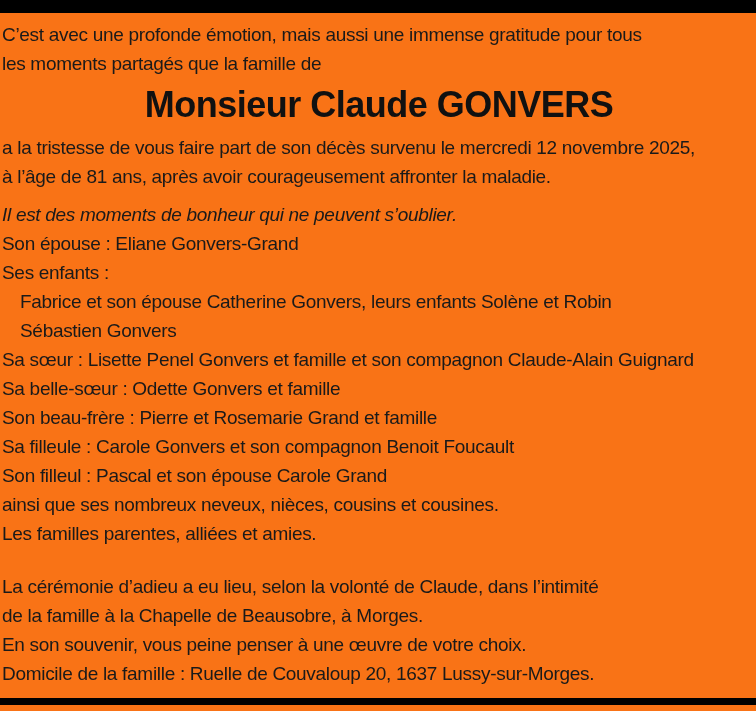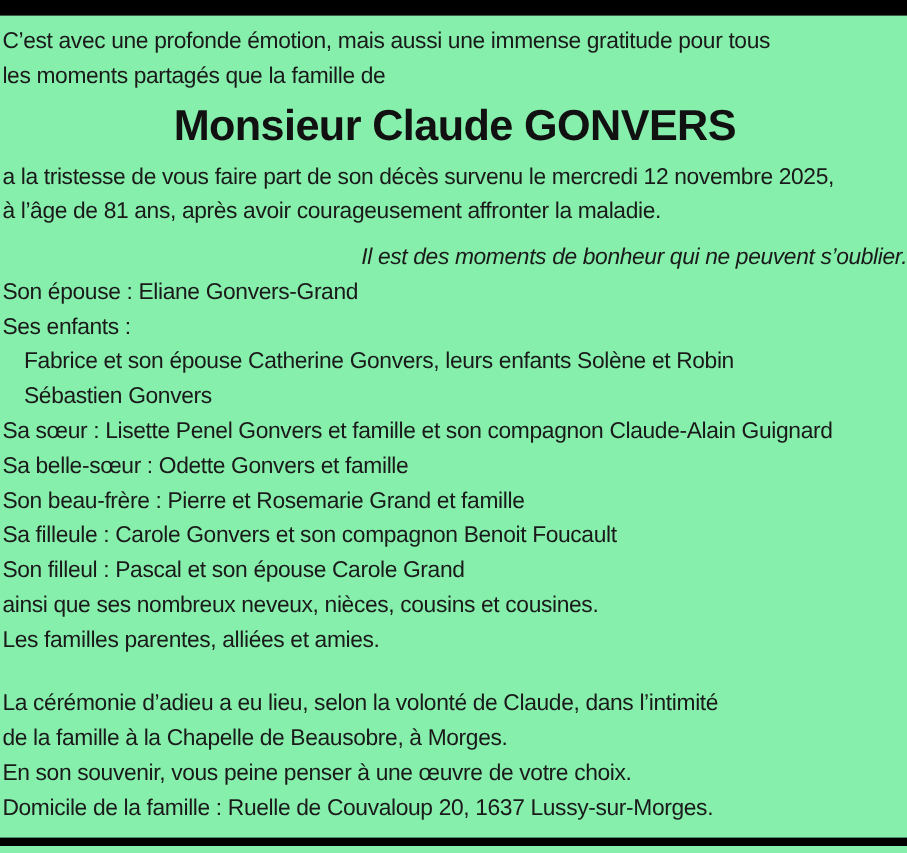--- a/index.html
+++ b/index.html
@@ -4,21 +4,21 @@
 <style>
   html, body {
     margin: 0;
     padding: 0;
     background: #ffffff;
   }
   .page {
     position: relative;
     width: 756px;
     height: 711px;
-    background: #86efac;
+    background: #f97316;
     overflow: hidden;
     font-family: "Liberation Sans", "DejaVu Sans", sans-serif;
     color: #1a1a1a;
   }
   .rule {
     position: absolute;
     left: 0;
     width: 756px;
     background: #000000;
   }
@@ -50,21 +50,20 @@
     font-size: 36px;
     line-height: 50px;
     font-weight: 700;
     text-align: center;
     letter-spacing: -0.5px;
     white-space: nowrap;
     color: #111111;
   }
   .quote {
     margin: 9px 0 0 0;
-    text-align: right;
     font-style: italic;
     white-space: nowrap;
   }
   .block {
     margin: 0;
   }
   .ceremony {
     margin-top: 24px;
   }
 </style>

